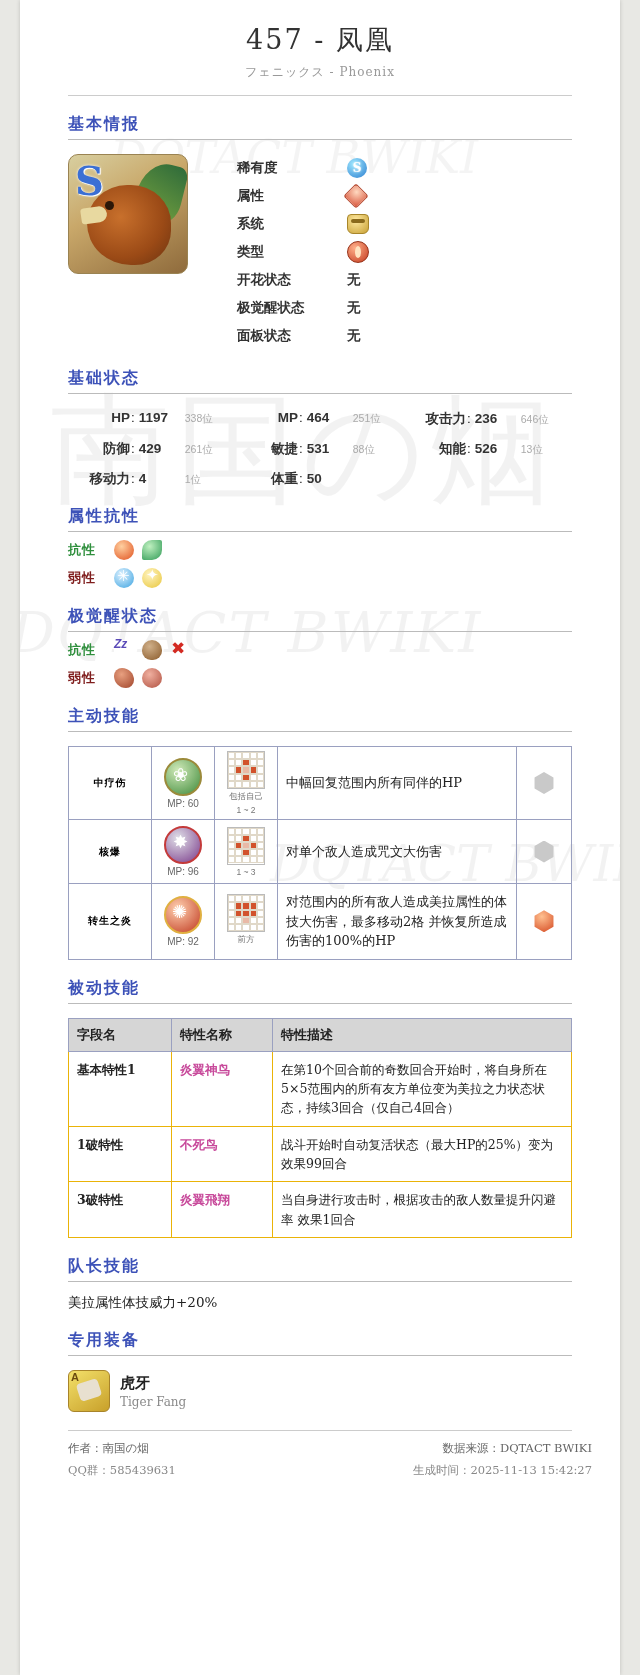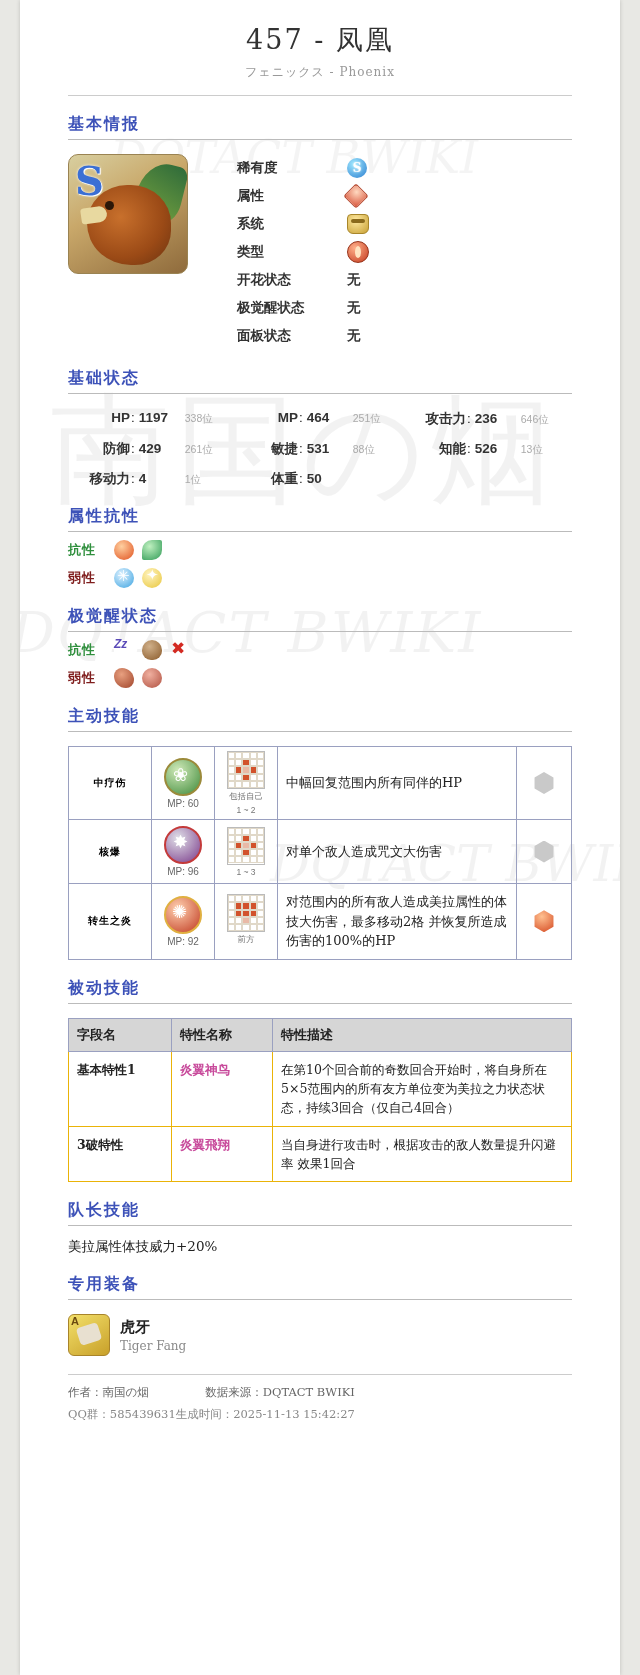--- a/index.html
+++ b/index.html
@@ -267,21 +267,21 @@
   .equip-ic .a{
     position:absolute; left:2px; top:0; font-size:11px; color:#6b4a10; font-weight:bold;
   }
   .equip-txt{margin-left:10px;}
   .equip-name{font-size:15px; font-weight:bold; color:#222; font-family:"DejaVu Serif",serif;}
   .equip-en{font-size:12px; color:#8a8a8a; font-family:"DejaVu Serif",serif; margin-top:2px;}
 
   
   .foot-hr{margin:18px 48px 0 48px; border-top:1px solid #ccc;}
   .footer{
-    margin:10px 40px 0 48px; display:flex; 
+    margin:10px 28px 0 48px; display:flex; justify-content:space-between;
     font-size:11.5px; color:#666; font-family:"DejaVu Serif",serif;
   }
   .footer .r{text-align:right;}
   .footer .line{margin-bottom:7px;}
   .footer .small{color:#888;}
 </style>
 </head>
 <body>
 
 <div class="page">
@@ -567,20 +567,25 @@
           <th class="p-field">字段名</th>
           <th class="p-name">特性名称</th>
           <th>特性描述</th>
         </tr>
         <tr>
           <td class="p-field">基本特性1</td>
           <td class="p-name">炎翼神鸟</td>
           <td>在第10个回合前的奇数回合开始时，将自身所在5×5范围内的所有友方单位变为美拉之力状态状态，持续3回合（仅自己4回合）</td>
         </tr>
         <tr>
+          <td class="p-field">1破特性</td>
+          <td class="p-name">不死鸟</td>
+          <td>战斗开始时自动复活状态（最大HP的25%）变为效果99回合</td>
+        </tr>
+        <tr>
           <td class="p-field">3破特性</td>
           <td class="p-name">炎翼飛翔</td>
           <td>当自身进行攻击时，根据攻击的敌人数量提升闪避率 效果1回合</td>
         </tr>
       </tbody>
         </table>
     </div>
 
     <div class="sect">
       <div class="sect-h">队长技能</div>

